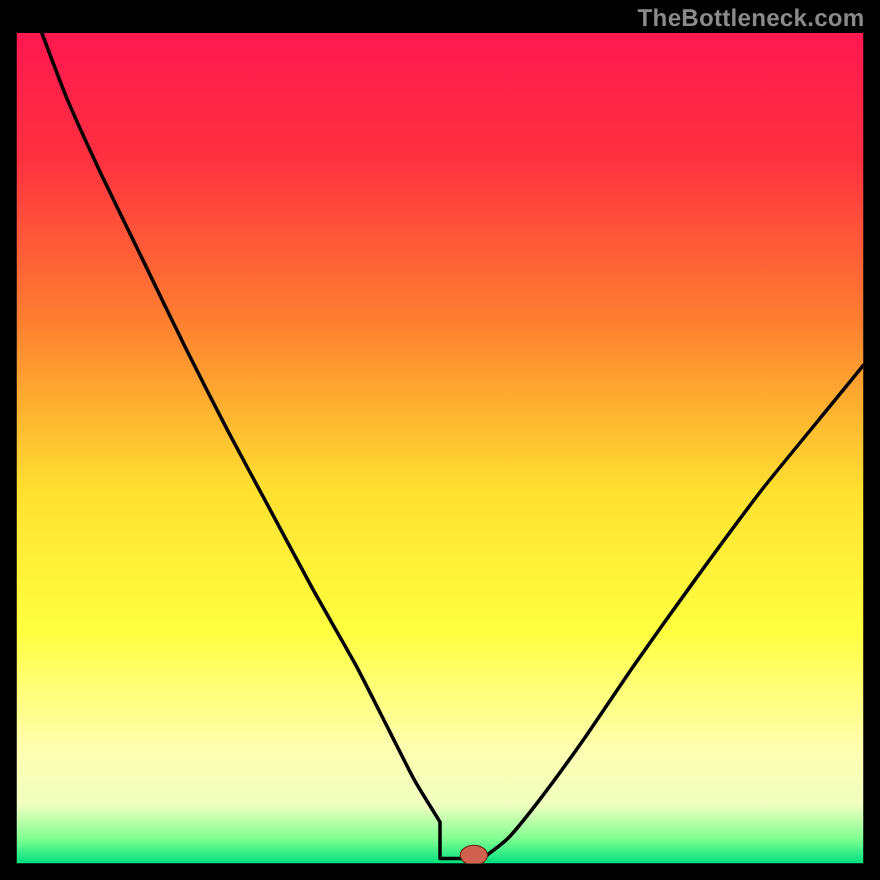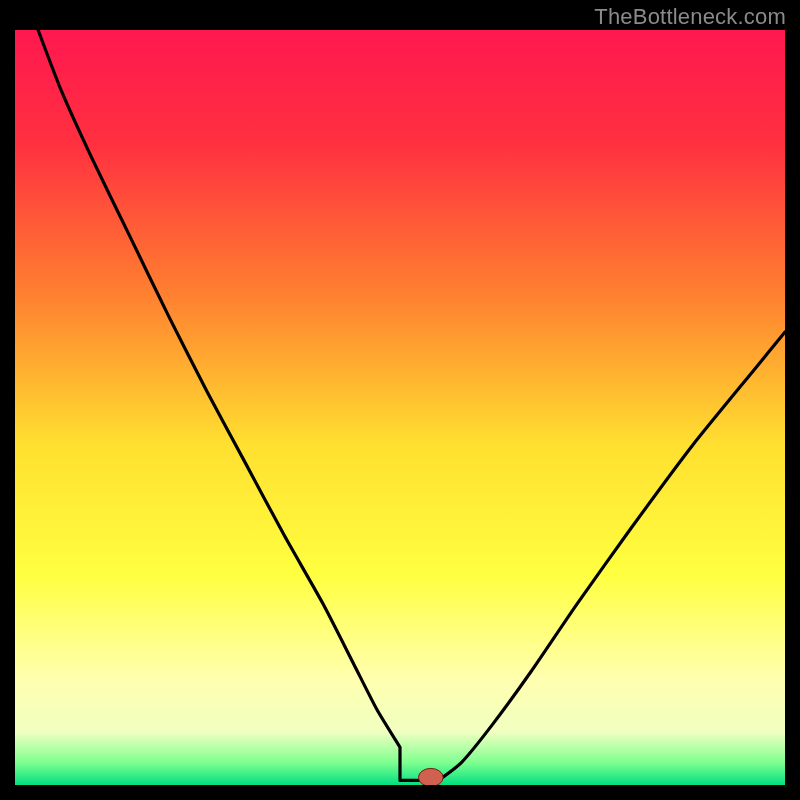--- a/index.html
+++ b/index.html
@@ -16,21 +16,21 @@
     width: 800px;
     height: 800px;
     background: #000;
   }
   .watermark {
     position: absolute;
     top: 4px;
     right: 14px;
     color: #8a8a8a;
     font-size: 22px;
-    font-weight: 400;
+    font-weight: 700;
     letter-spacing: 0.2px;
     user-select: none;
   }
   .plot {
     position: absolute;
     left: 15px;
     top: 30px;
     width: 770px;
     height: 755px;
   }

